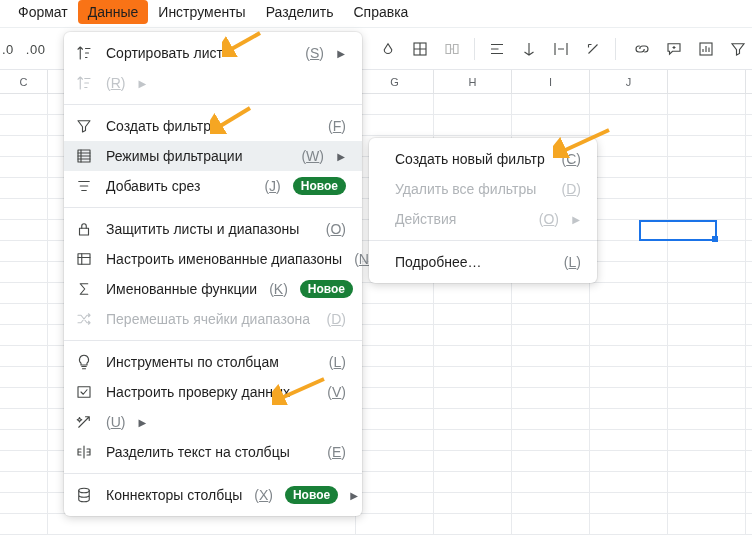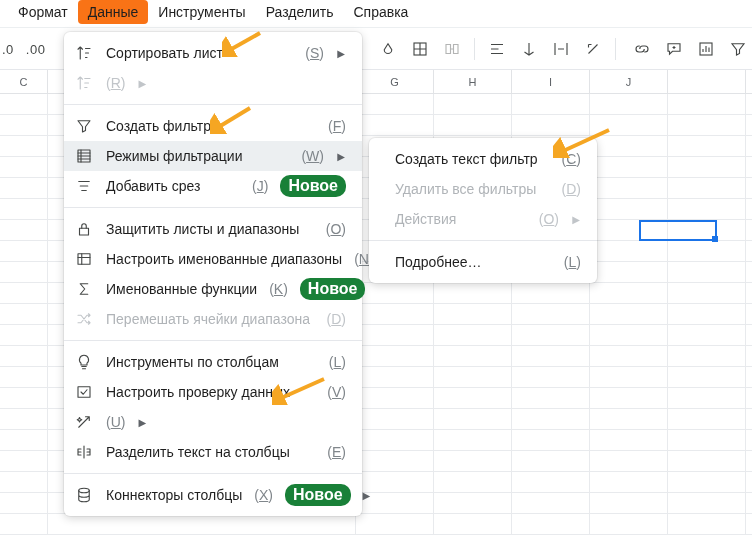--- a/index.html
+++ b/index.html
@@ -41,21 +41,21 @@
   .mi { display:flex; align-items:center; height:30px; padding:0 16px 0 10px; gap:12px; cursor:pointer; }
   .mi.disabled { color:#b0b4b8; cursor:default; }
   .mi.highlight { background:#eceff1; }
   .mi .icn { width:20px; display:flex; align-items:center; justify-content:center; flex:0 0 20px;}
   .mi .icn svg { width:18px; height:18px; fill:none; stroke:#444746; stroke-width:1.5; stroke-linecap:round; stroke-linejoin:round; }
   .mi.disabled .icn svg { stroke:#c1c5c9; }
   .mi .lbl { flex:1; white-space:nowrap; }
   .mi .hk { color:#80868b; }
   .mi .hk u { text-decoration:underline; }
   .mi.disabled .hk { color:#c1c5c9; }
-  .mi .badge { background:#198038; color:#fff; font-size:16px; font-weight:600; padding:2px 8px; border-radius:10px; }
+  .mi .badge { background:#198038; color:#fff; font-size:12px; font-weight:600; padding:2px 8px; border-radius:10px; }
   .mi .arrow { width:10px; text-align:center; color:#5f6368; font-size:10px;}
   .mi.disabled .arrow { color:#c1c5c9; }
   .panel .sep { height:1px; background:#e5e7eb; margin:6px 0; }
   .mi.sub-item .icn { width:4px; flex:0 0 4px; }
 
   
   .annot-arrow { position:absolute; pointer-events:none; }
 </style>
 </head>
 <body>
@@ -503,21 +503,21 @@
       <span class="lbl">Коннекторы столбцы</span>
       <span class="hk">(<u>X</u>)</span>
       <span class="badge">Новое</span>
       <span class="arrow">▶</span>
     </div>
   </div>
 
   <div class="panel sub">
     <div class="mi sub-item">
       <span class="icn"></span>
-      <span class="lbl">Создать текст фильтр</span>
+      <span class="lbl">Создать новый фильтр</span>
       <span class="hk">(<u>C</u>)</span>
     </div>
     <div class="mi sub-item disabled nohover">
       <span class="icn"></span>
       <span class="lbl">Удалить все фильтры</span>
       <span class="hk">(<u>D</u>)</span>
     </div>
     <div class="mi sub-item disabled nohover">
       <span class="icn"></span>
       <span class="lbl">Действия</span>

